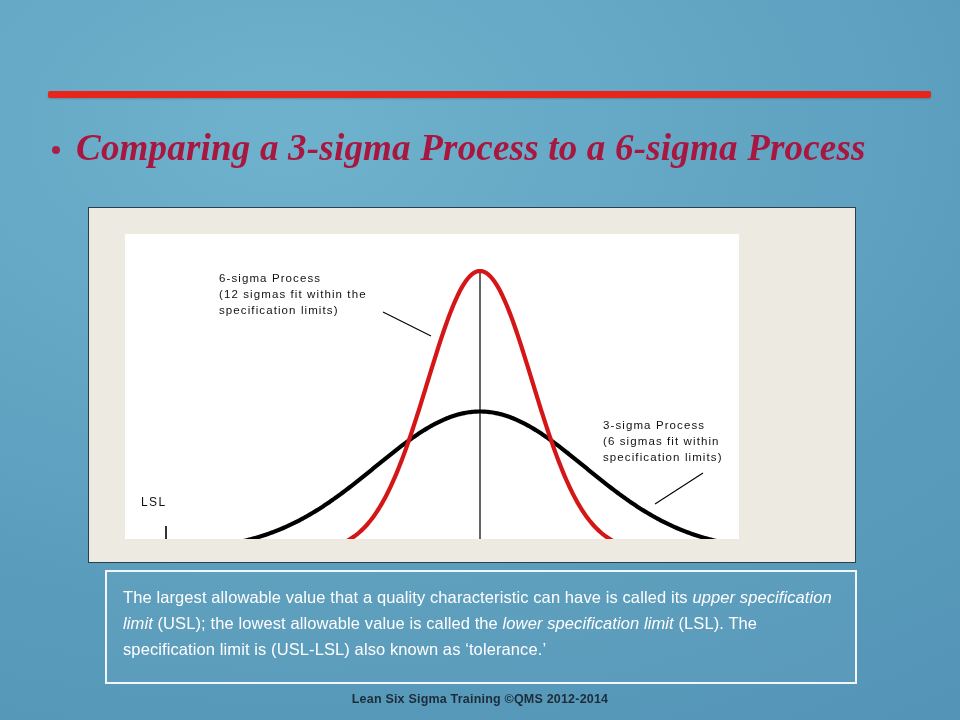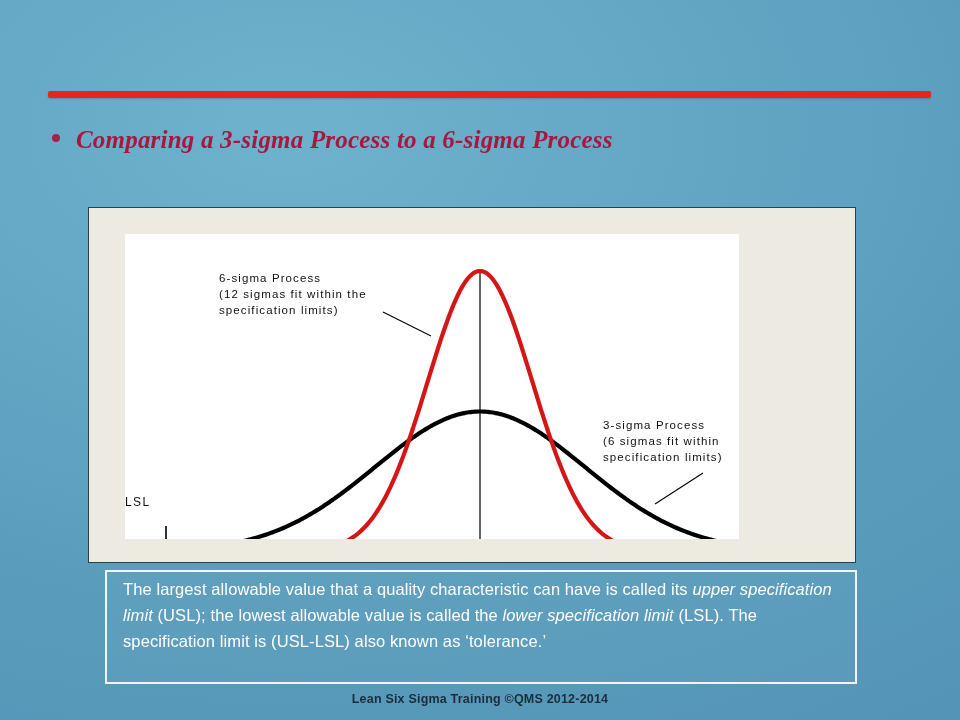--- a/index.html
+++ b/index.html
@@ -75,21 +75,21 @@
     background: #a81f4a;
     margin-right: 16px;
     flex: 0 0 auto;
     position: relative;
     top: -6px;
   }
   #bullet-text {
     font-family: "Liberation Serif", serif;
     font-style: italic;
     font-weight: bold;
-    font-size: 25px;
+    font-size: 37px;
     color: #a8173f;
     letter-spacing: 0.2px;
     white-space: nowrap;
   }
   
   #figure-frame {
     position: absolute;
     left: 88px;
     top: 207px;
     width: 768px;
@@ -123,32 +123,32 @@
   }
   #anno-6sigma { left: 94px; top: 36px; }
   #anno-3sigma { left: 478px; top: 183px; }
   .lim-label {
     position: absolute;
     font-family: "Liberation Sans", sans-serif;
     font-size: 12px;
     color: #111111;
     letter-spacing: 1.4px;
   }
-  #label-lsl { left: 0; top: 261px; }
+  #label-lsl { left: 16px; top: 261px; }
   #label-usl { left: 650px; top: 261px; font-family: Liberation Mono, monospace; }
   
   #caption-box {
     position: absolute;
     left: 105px;
     top: 570px;
     width: 752px;
     height: 114px;
     border: 2px solid #f2f6f8;
     box-sizing: border-box;
-    padding: 4px 16px 0 16px;
+    padding: 12px 16px 0 16px;
     background: rgba(255,255,255,0.03);
   }
   #caption-text {
     font-family: "Liberation Sans", sans-serif;
     font-size: 16.5px;
     line-height: 26px;
     color: #ffffff;
     letter-spacing: 0.1px;
   }
   #caption-text i { font-style: italic; }

